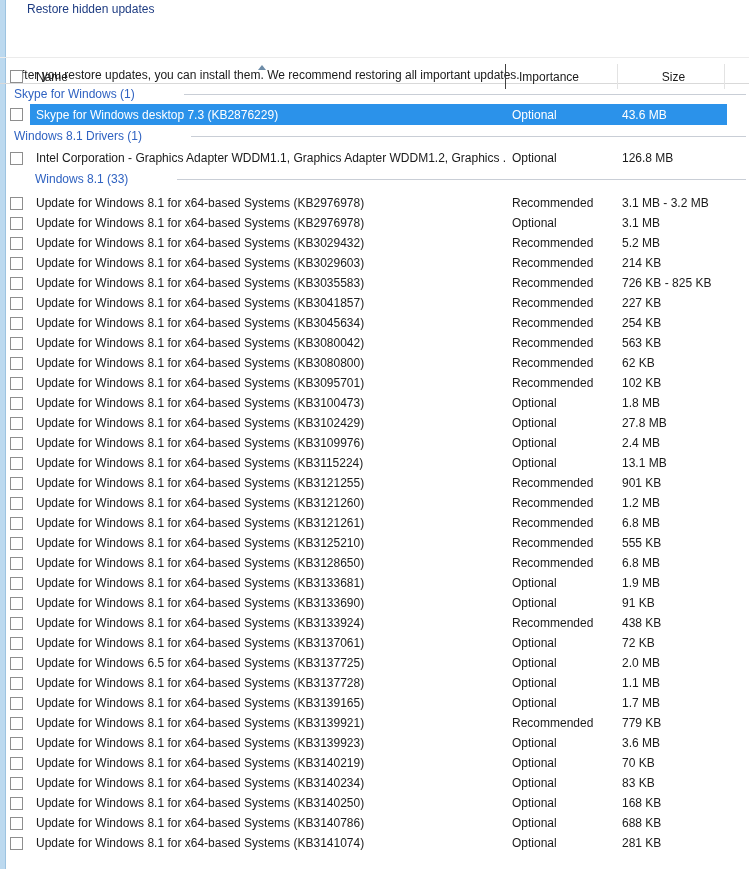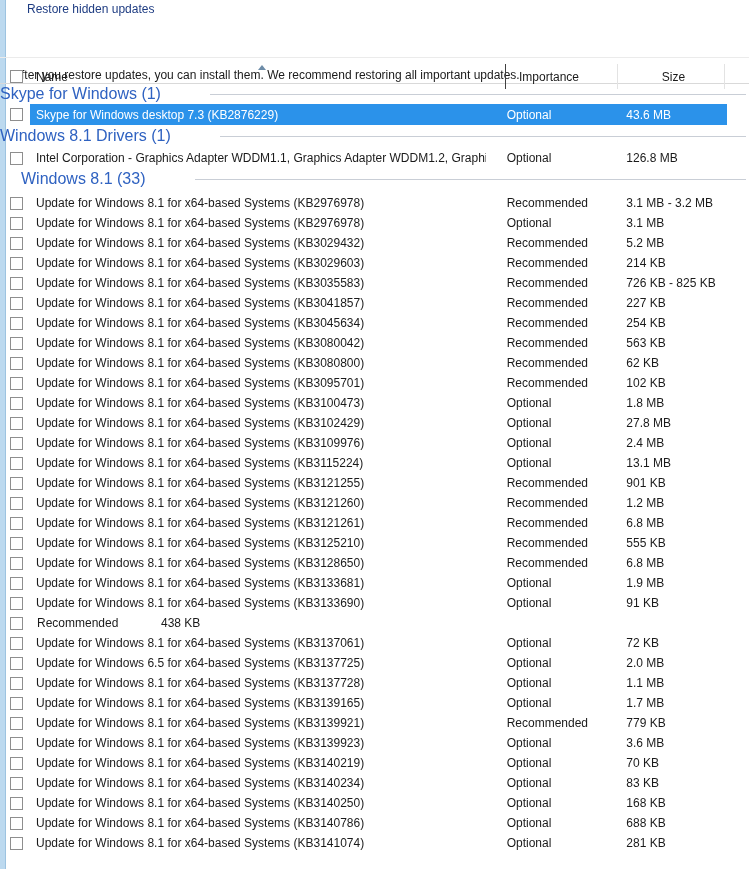--- a/index.html
+++ b/index.html
@@ -50,39 +50,39 @@
     border-bottom:5px solid #6d8ca8;
   }
   
   .checkbox{
     display:inline-block;width:13px;height:13px;
     background:#fff;border:1px solid #8e8e8e;box-sizing:border-box;
   }
   
   .group-header{
     display:flex;align-items:center;
-    font-size:16px;
+    padding-left:14px;font-size:12px;
     color:var(--group-label,#2f62c1);
     white-space:nowrap;
     gap:39px;
   }
   .group-header .rule{
     flex:1;height:0;border-top:1px solid #c9ced6;
     margin:0 3px 0 10px;
   }
   .gh-0{height:20px;}
   .gh-1{height:22px;}
   .gh-2{height:24px;align-items:flex-start;line-height:20px;margin-left:21px;}
   .gh-2 .rule{margin-top:10px;}
   
   .row{display:flex;height:20px;font-size:12px;}
   .row.h21{height:21px;}
   .row.h22{height:22px;}
   .cb-zone{width:30px;display:flex;align-items:center;padding-left:10px;box-sizing:border-box;flex:0 0 30px;}
-  .row-content{display:flex;width:697px;flex:0 0 697px;gap:14px;}
+  .row-content{display:flex;width:697px;flex:0 0 697px;}
   .cell{display:flex;align-items:center;box-sizing:border-box;white-space:nowrap;overflow:hidden;}
   .cell.name{width:475px;padding-left:6px;}
   .cell.importance{width:112px;padding-left:7px;}
   .cell.size{width:110px;padding-left:5px;}
   .row.selected .row-content{
     background:var(--selection-bg,#2b92ea);
     color:var(--selection-text,#ffffff);
   }
 </style>
 </head>
@@ -351,20 +351,21 @@
             <div class="cell name">Update for Windows 8.1 for x64-based Systems (KB3133690)</div>
             <div class="cell importance">Optional</div>
             <div class="cell size">91 KB</div>
           </div>
         </div>
         <div class="row ">
           <div class="cb-zone">
             <span class="checkbox"></span>
           </div>
           <div class="row-content">
+            <div class="cell name">Update for Windows 8.1 for x64-based Systems (KB3133924)</div>
             <div class="cell importance">Recommended</div>
             <div class="cell size">438 KB</div>
           </div>
         </div>
         <div class="row ">
           <div class="cb-zone">
             <span class="checkbox"></span>
           </div>
           <div class="row-content">
             <div class="cell name">Update for Windows 8.1 for x64-based Systems (KB3137061)</div>

